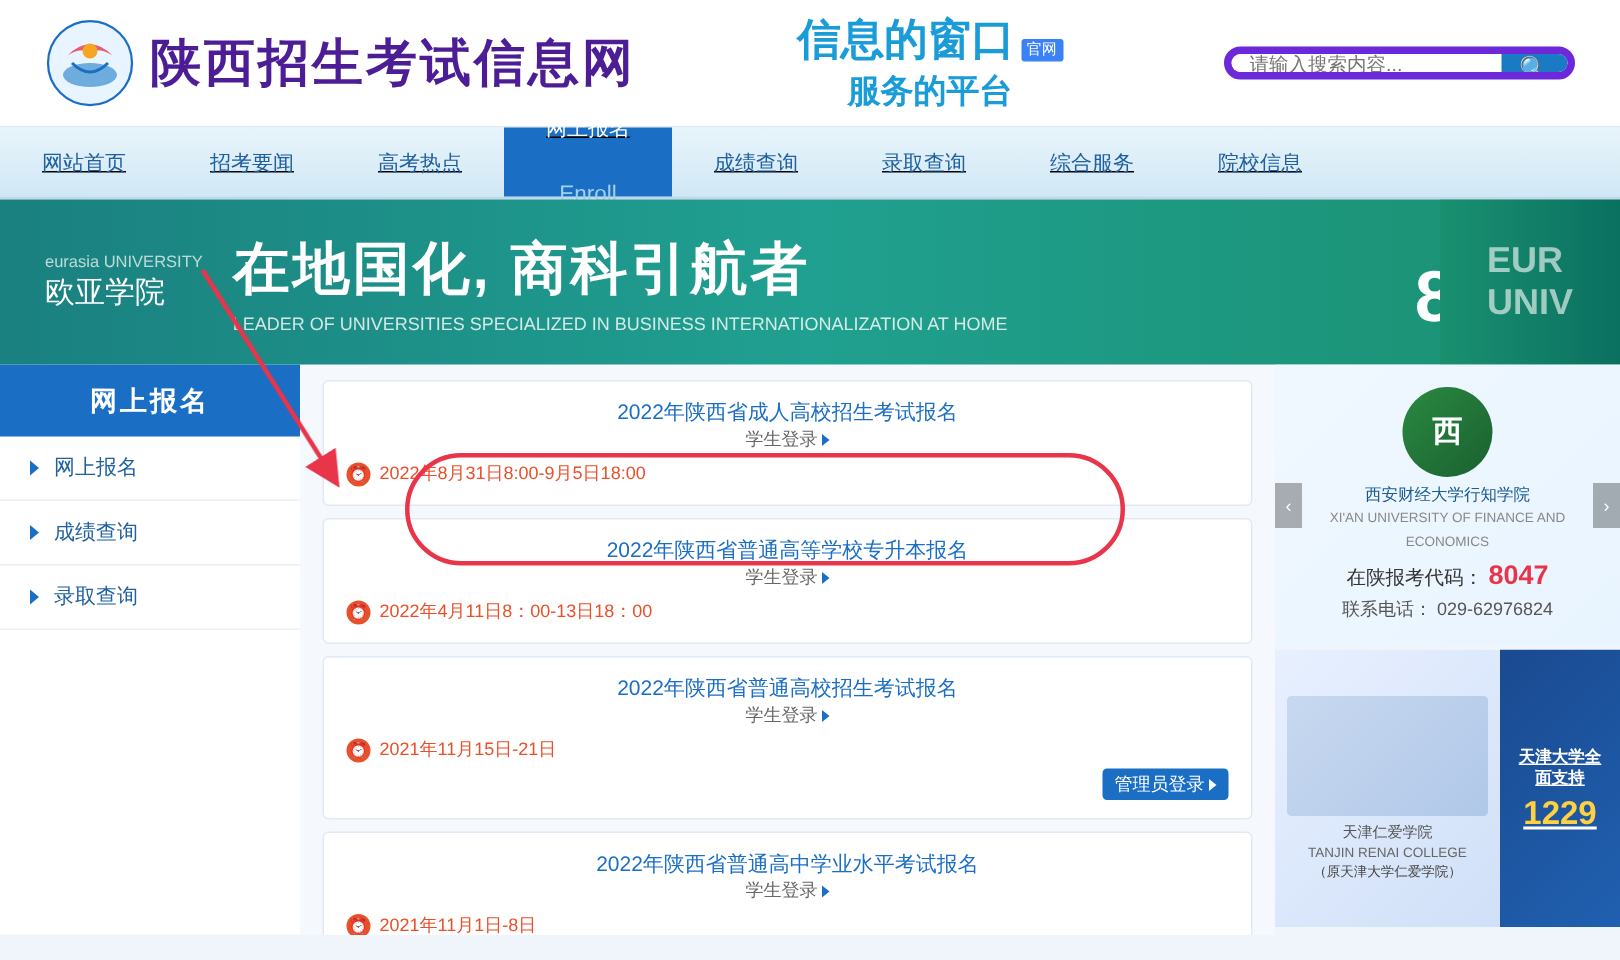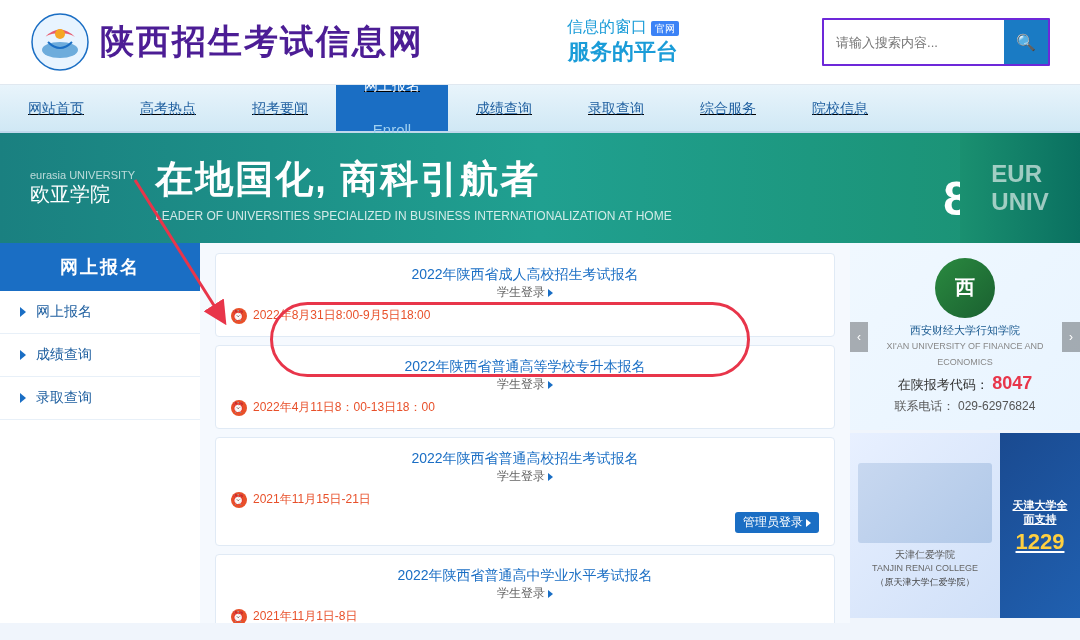--- a/index.html
+++ b/index.html
@@ -39,24 +39,24 @@
       color: #1a9cd8;
       line-height: 1.3;
     }
     .slogan-line {
       font-size: 18px;
       font-weight: bold;
     }
     .search-area {
       display: flex;
       align-items: center;
-      border: 2px solid #6d28d9;
-      border-radius: 1px;
+      border: 5px solid #6d28d9;
+      border-radius: 12px;
       overflow: hidden;
-      height: 48px;
+      height: 22px;
     }
     .search-input {
       border: none;
       outline: none;
       padding: 0 12px;
       width: 180px;
       font-size: 13px;
       color: #999;
     }
     .search-btn {
@@ -400,40 +400,40 @@
         <circle cx="30" cy="30" r="28" fill="#e8f4ff" stroke="#1a6ec4" stroke-width="1.5"></circle>
         <ellipse cx="30" cy="38" rx="18" ry="8" fill="#1a7bc4" opacity="0.6"></ellipse>
         <path d="M15 25 Q30 10 45 25 Q38 20 30 22 Q22 20 15 25Z" fill="#e8354a" opacity="0.8"></path>
         <circle cx="30" cy="22" r="5" fill="#f5a623"></circle>
         <path d="M18 30 Q30 42 42 30" stroke="#1a6ec4" stroke-width="2" fill="none"></path>
       </svg>
       <div class="logo-text">陕西招生考试信息网</div>
     </div>
     <div class="slogan-area">
       <div style="display:flex;align-items:baseline;gap:4px;">
-        <span class="slogan-line" style="font-size:16px; color:#1a9cd8; font-weight:normal;">信息的窗口</span>
+        <span class="slogan-line" style="font-size:29px; color:#1a9cd8; font-weight:bold;">信息的窗口</span>
         <span style="background:#3b82f6; color:white; font-size:10px; padding:1px 4px; border-radius:2px;">官网</span>
       </div>
       <div class="slogan-line" style="font-size:22px; color:#1a9cd8; font-weight:bold;">服务的平台</div>
     </div>
     <div class="search-area">
       <input class="search-input" type="text" placeholder="请输入搜索内容..." style="">
       <button class="search-btn">🔍</button>
     </div>
   </div>
 
   <nav class="nav">
     <div class="nav-item">
       <span>网站首页</span>
     </div>
     <div class="nav-item">
+      <span>招考要闻</span>
+    </div>
+    <div class="nav-item">
       <span>高考热点</span>
-    </div>
-    <div class="nav-item">
-      <span>招考要闻</span>
     </div>
     <div class="nav-item active">
       <span>网上报名</span>
       <span class="nav-sub">Enroll</span>
     </div>
     <div class="nav-item">
       <span>成绩查询</span>
     </div>
     <div class="nav-item">
       <span>录取查询</span>

